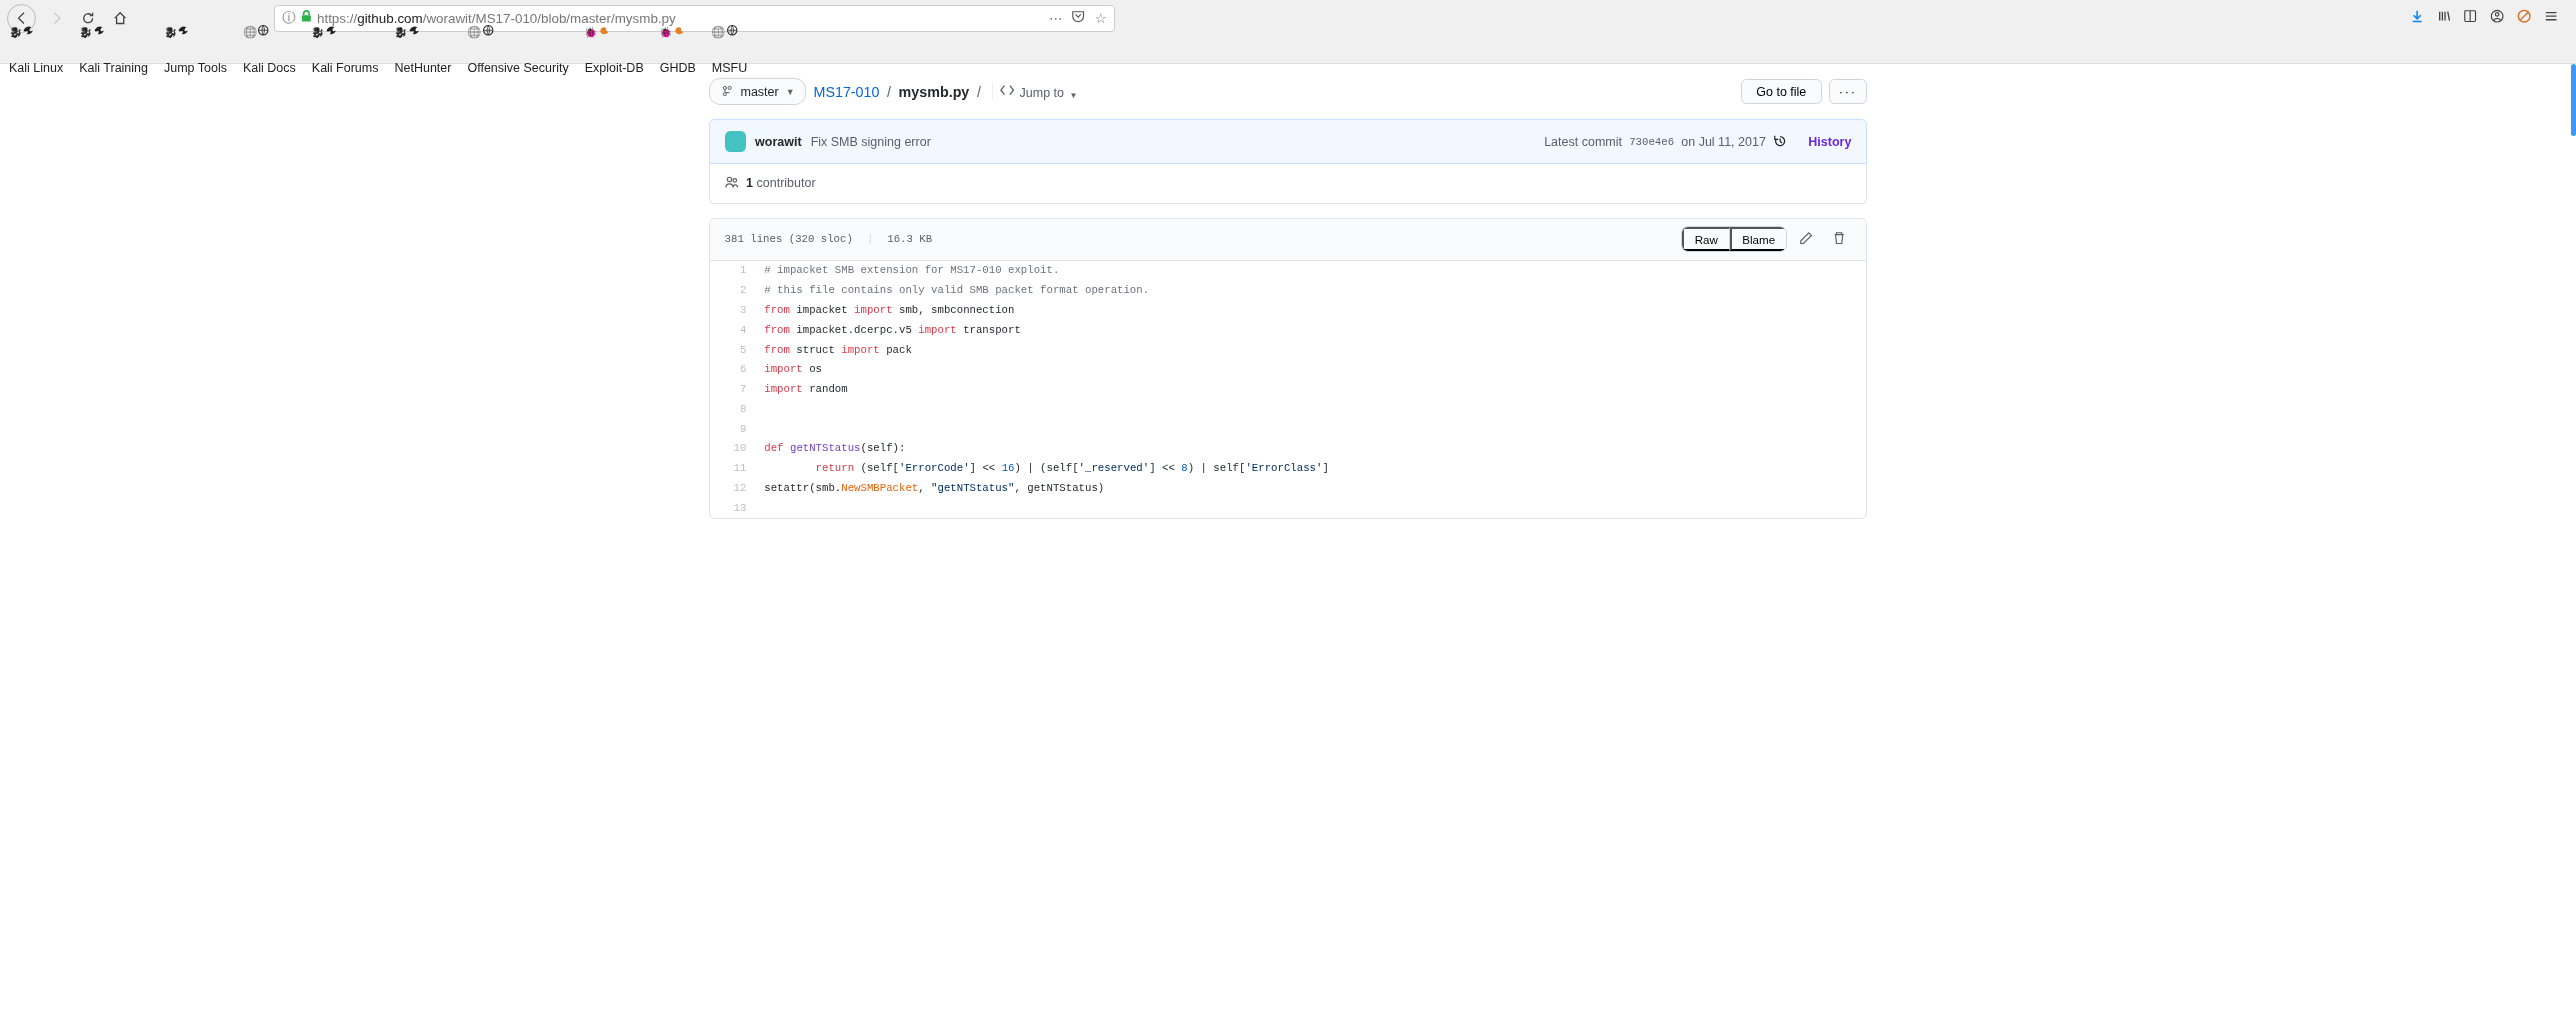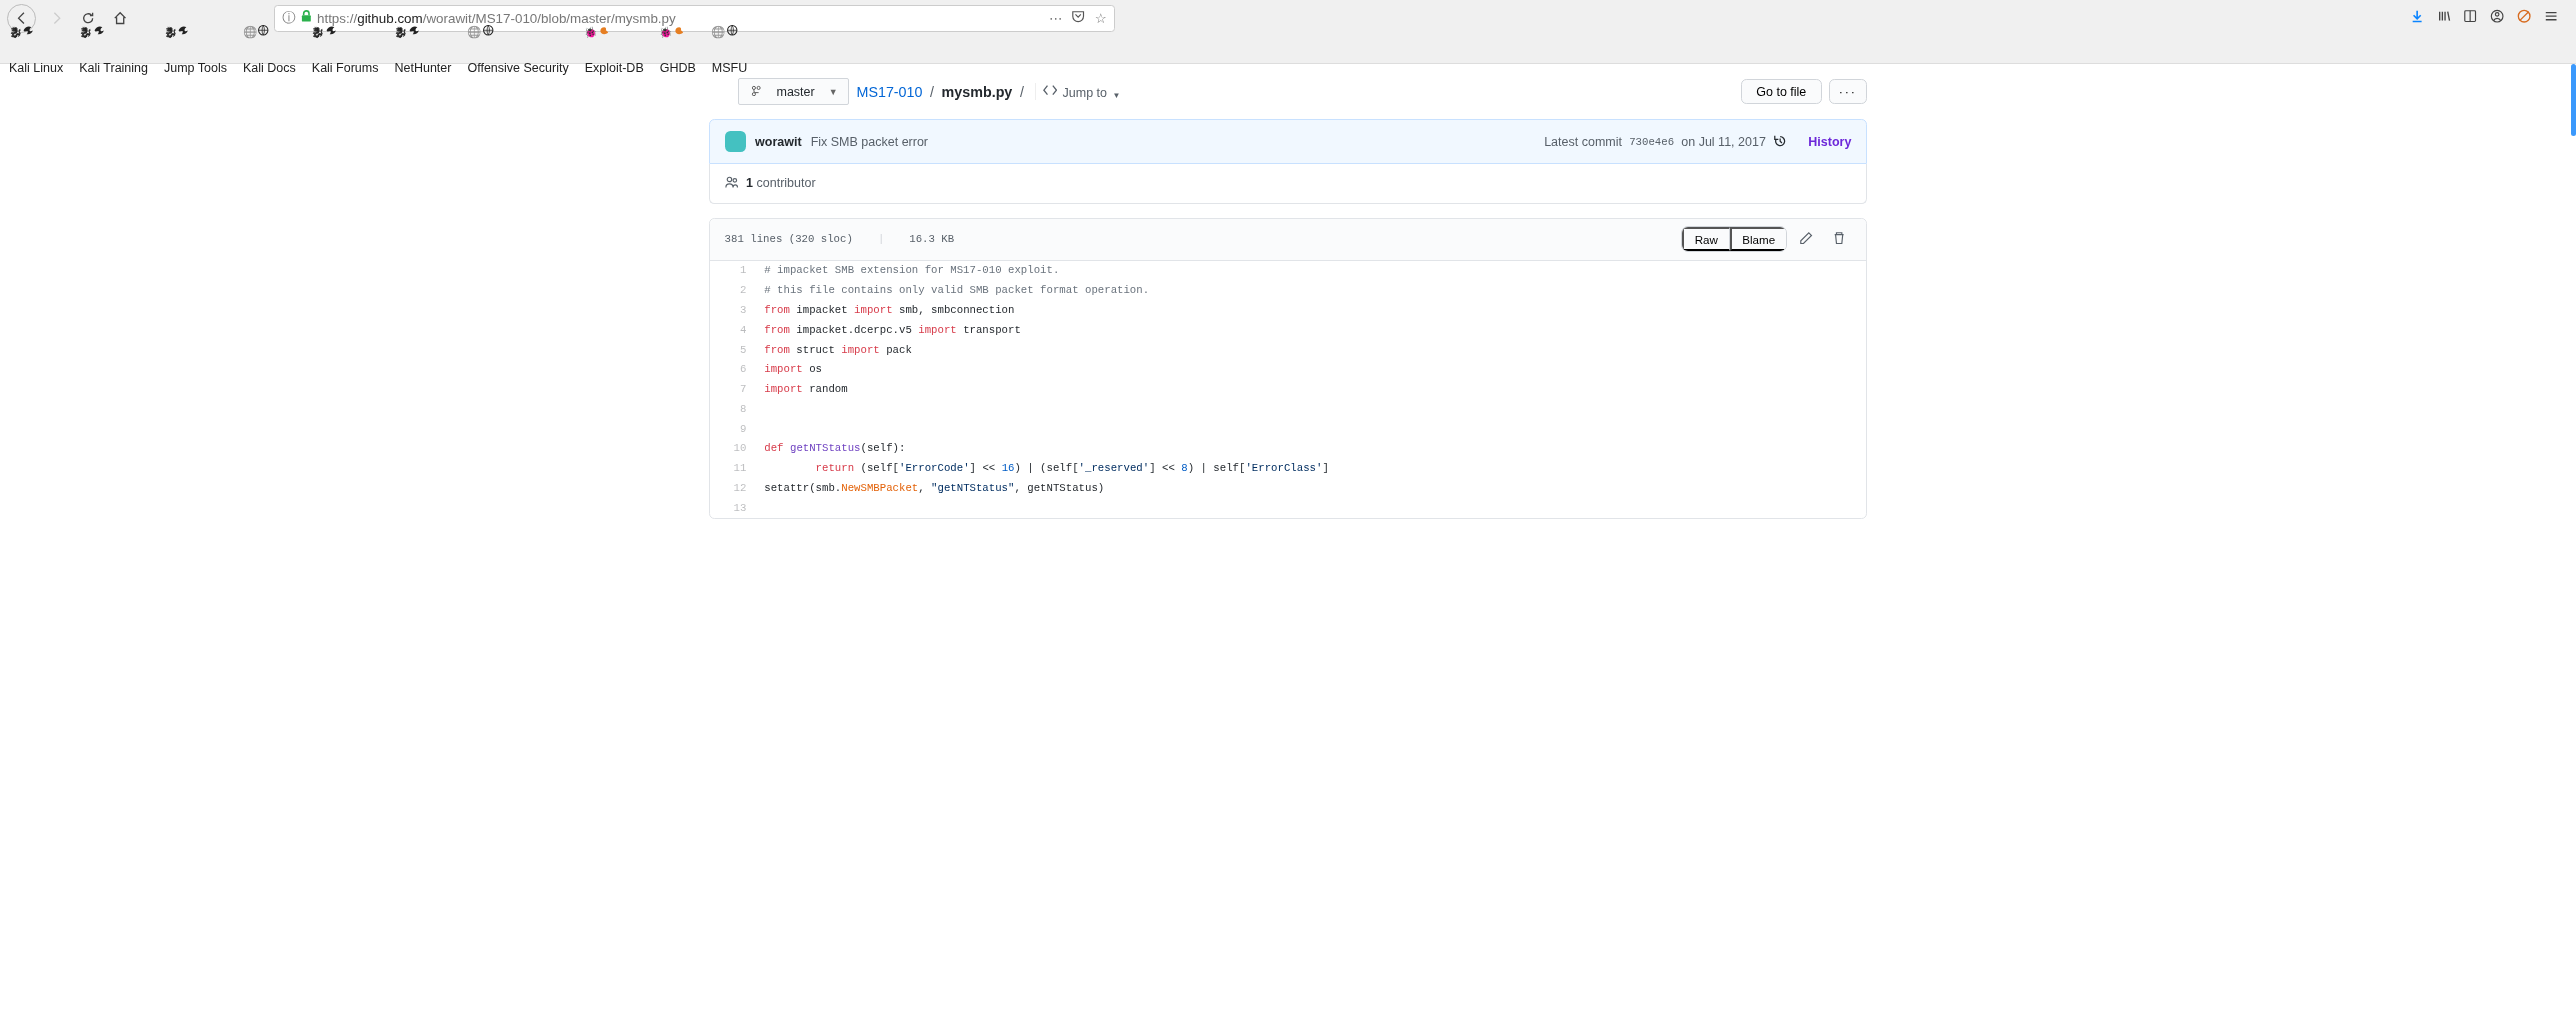--- a/index.html
+++ b/index.html
@@ -74,29 +74,28 @@
   }
   .file-nav {
     display: flex;
     align-items: center;
     gap: 7.2px;
     margin-bottom: 14.3px;
   }
   .branch-btn {
     display: inline-flex;
     align-items: center;
-    gap: 14px;
+    gap: 7px;
     background: #fafbfc;
     border: 0.9px solid #d1d5da;
-    border-radius: 2px;
+    border-radius: 11px;
     padding: 4.5px 10.7px;
     font-weight: 500;
     font-size: 12.5px;
     color: #24292e;
-    margin-left: 29px;
   }
   .branch-btn .caret { font-size: 9px; color: #666; }
   .breadcrumb { font-size: 14.3px; }
   .breadcrumb a { color: #0366d6; text-decoration: none; }
   .breadcrumb .sep { color: #586069; padding: 0 3.6px; }
   .breadcrumb strong { color: #24292e; font-weight: 600; text-align: center; }
   .jump-to {
     display: inline-flex;
     align-items: flex-end;
     gap: 5.4px;
@@ -167,21 +166,21 @@
     border: 0.9px solid #e1e4e8;
     border-radius: 5.4px;
   }
   .file-header {
     background: #fafbfc;
     border-bottom: 0.9px solid #e1e4e8;
     border-radius: 5.4px 5.4px 0 0;
     padding: 7.2px 14.3px;
     display: flex;
     align-items: center;
-    gap: 25px;
+    gap: 14px;
     font-family: SFMono-Regular, Consolas, "Liberation Mono", Menlo, monospace;
     font-size: 10.7px;
     color: #586069;
     justify-content: space-between;
   }
   .file-header .divider { color: #d1d5da; }
   .file-header-right { margin-left: auto; display: flex; align-items: center; gap: 7.2px; font-family: -apple-system, sans-serif; }
   .btn-group { display: flex; border: 0.9px solid #d1d5da; border-radius: 7px; overflow: hidden; }
   .btn-group .sbtn { padding: 3.6px 10.7px; font-size: 11.6px; background: #fafbfc; border-right: 0.9px solid #d1d5da; }
   .btn-group .sbtn:last-child { border-right: none; }
@@ -405,21 +404,21 @@
     </span>
     <div class="file-nav-right">
       <button class="btn">Go to file</button>
       <button class="btn more">···</button>
     </div>
   </div>
 
   <div class="commit-box">
     <div class="avatar"></div>
     <span class="author">worawit</span>
-    <span class="message">Fix SMB packet error</span>
+    <span class="message">Fix SMB signing error</span>
     <div class="commit-right">
       <span>Latest commit</span>
       <span class="sha">730e4e6</span>
       <span><span>on</span> <span>Jul 11, 2017</span></span>
       <span class="history">
         <svg width="14.3" height="14.3" viewBox="0 0 16 16">
             <path d="M8 3a5 5 0 1 1-4.5 2.8M2 2v4h4M8 5v3l2 2" stroke="#24292e" stroke-width="1.4" fill="none"></path>
           </svg>
         <span>History</span>
       </span>

